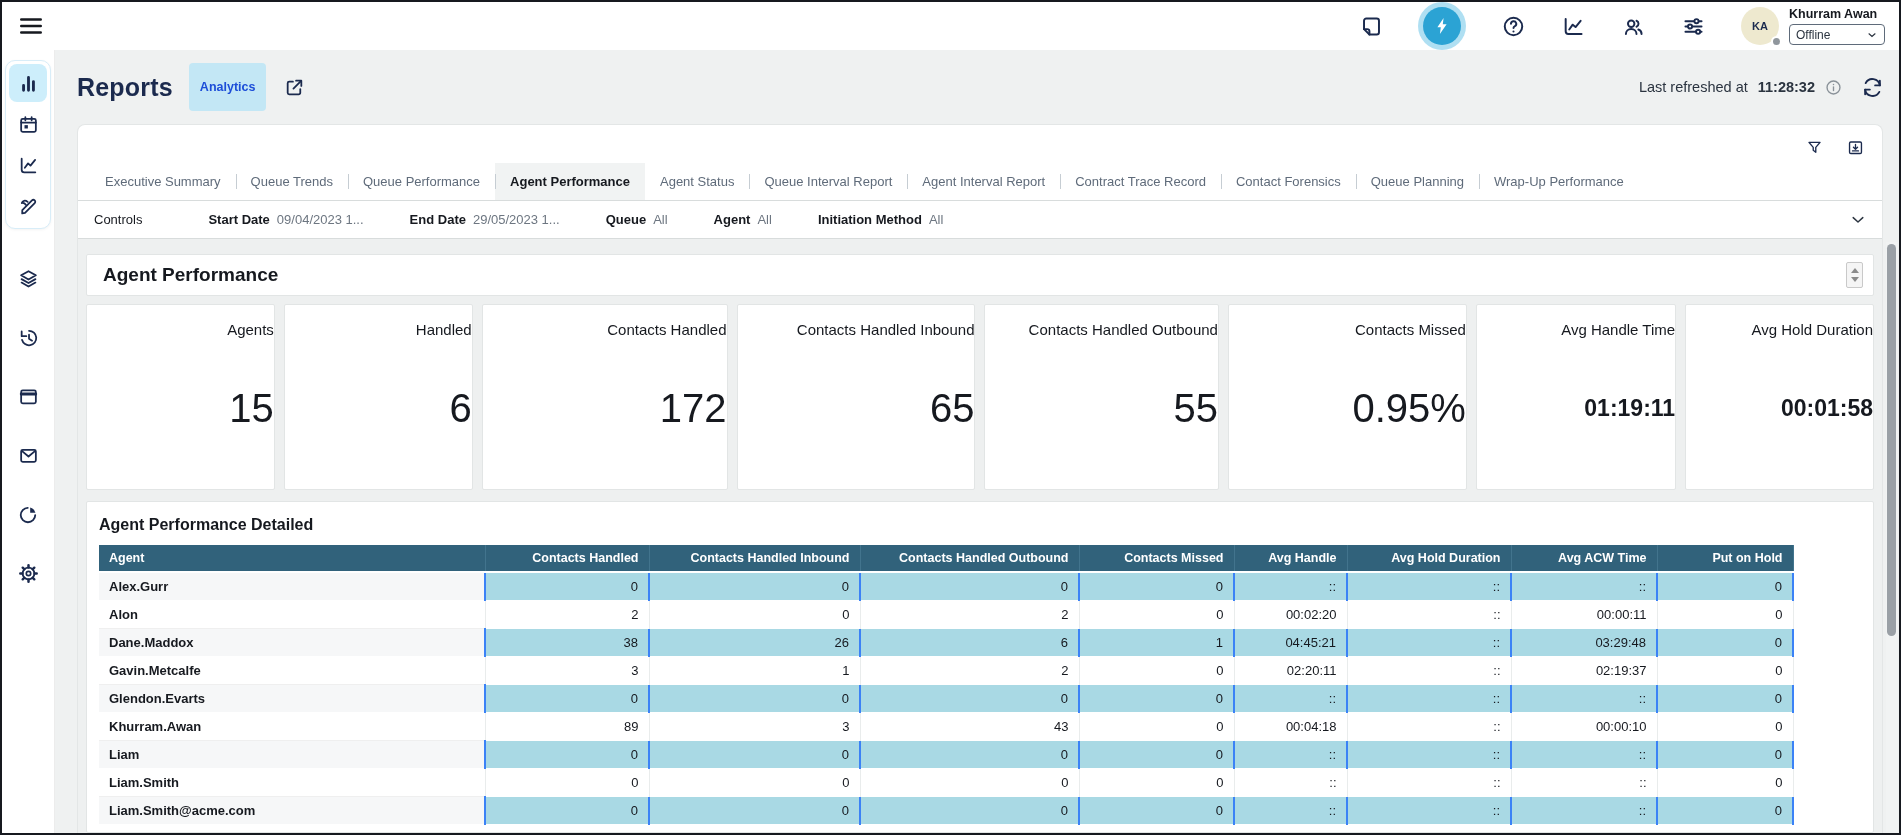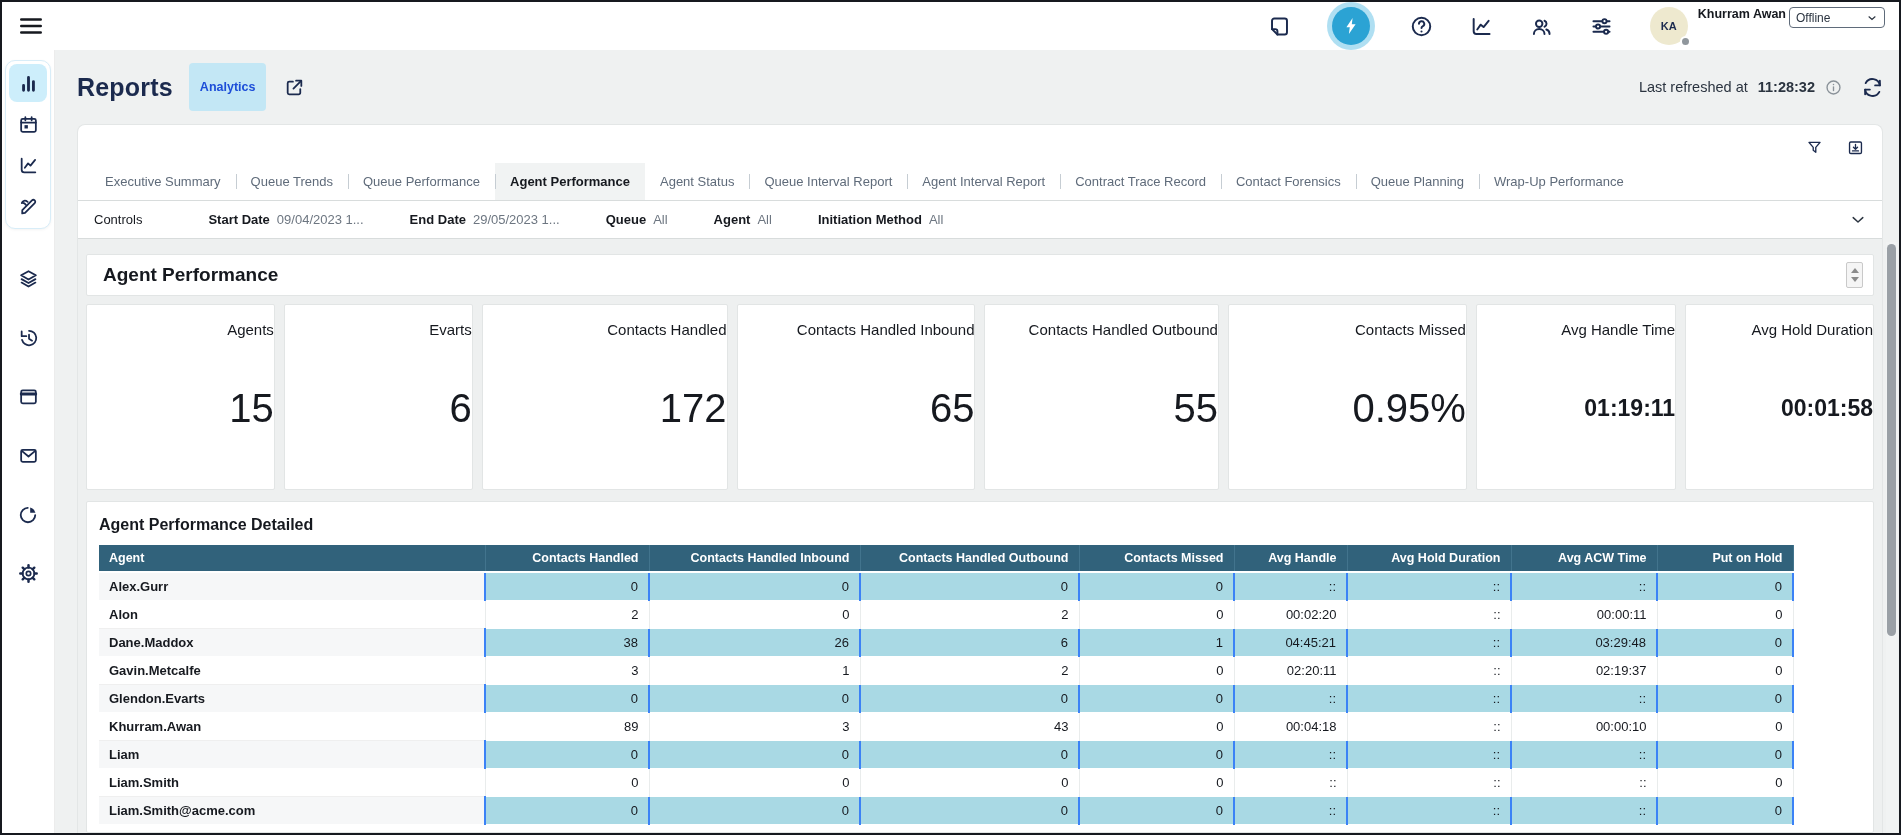--- a/index.html
+++ b/index.html
@@ -19,21 +19,21 @@
   .top-icon{ width:24px; height:24px; color:#1b2a4e; cursor:pointer; display:flex; align-items:center; justify-content:center; }
   .top-icon.active{
     width:38px; height:38px; border-radius:50%;
     background:#2ba3d4; box-shadow:0 0 0 5px rgba(110,196,232,.55);
     color:#fff; margin:0 4px;
   }
   .user-cluster{ display:flex; align-items:flex-start; gap:10px; margin-left:6px; }
   .avatar{ width:38px; height:38px; border-radius:50%; background:#eee9cf; color:#1b2a4e;
     font-size:11px; font-weight:bold; display:flex; align-items:center; justify-content:center; position:relative; }
   .status-dot{ position:absolute; right:-3px; bottom:-2px; width:11px; height:11px; border-radius:50%; background:#8f969c; border:2px solid #fff; }
-  .user-meta{ display:flex; flex-direction:row; gap:3px; }
+  .user-meta{ display:flex; flex-direction:column; gap:3px; }
   .user-name{ font-size:12.5px; font-weight:bold; color:#16191f; }
   .status-select{ width:96px; height:21px; border:1px solid #5f6b7a; border-radius:4px; background:#fff;
     font-size:12px; color:#2b3440; display:flex; align-items:center; justify-content:space-between; padding:0 6px; cursor:pointer; }
   .status-select svg{ width:12px; height:12px; color:#2b3440; }
 
   
   .sidebar{ position:absolute; left:0; top:48px; bottom:0; width:53px; background:#fff; border-right:1px solid #ececec; display:flex; flex-direction:column; align-items:center; }
   .side-group{ margin-top:10px; background:#fff; border:1px solid #d8edf8; border-radius:10px; padding:3px; display:flex; flex-direction:column; gap:3px; box-shadow:0 1px 3px rgba(0,0,0,.05); }
   .side-item{ width:38px; height:38px; border-radius:8px; display:flex; align-items:center; justify-content:center; color:#1b2a4e; cursor:pointer; }
   .side-item.active{ background:#cdeefb; }
@@ -347,21 +347,21 @@
       </div>
 
       <div class="kpi-row" id="kpi-row">
           <div class="kpi-card" style="flex: 0.82 1 0px;">
             <div class="kpi-label">Agents</div>
             <div class="kpi-value-wrap">
               <div class="kpi-value">15</div>
             </div>
           </div>
           <div class="kpi-card" style="flex: 0.82 1 0px;">
-            <div class="kpi-label">Evarts</div>
+            <div class="kpi-label">Handled</div>
             <div class="kpi-value-wrap">
               <div class="kpi-value">6</div>
             </div>
           </div>
           <div class="kpi-card" style="flex: 1.07 1 0px;">
             <div class="kpi-label">Contacts Handled</div>
             <div class="kpi-value-wrap">
               <div class="kpi-value">172</div>
             </div>
           </div>

